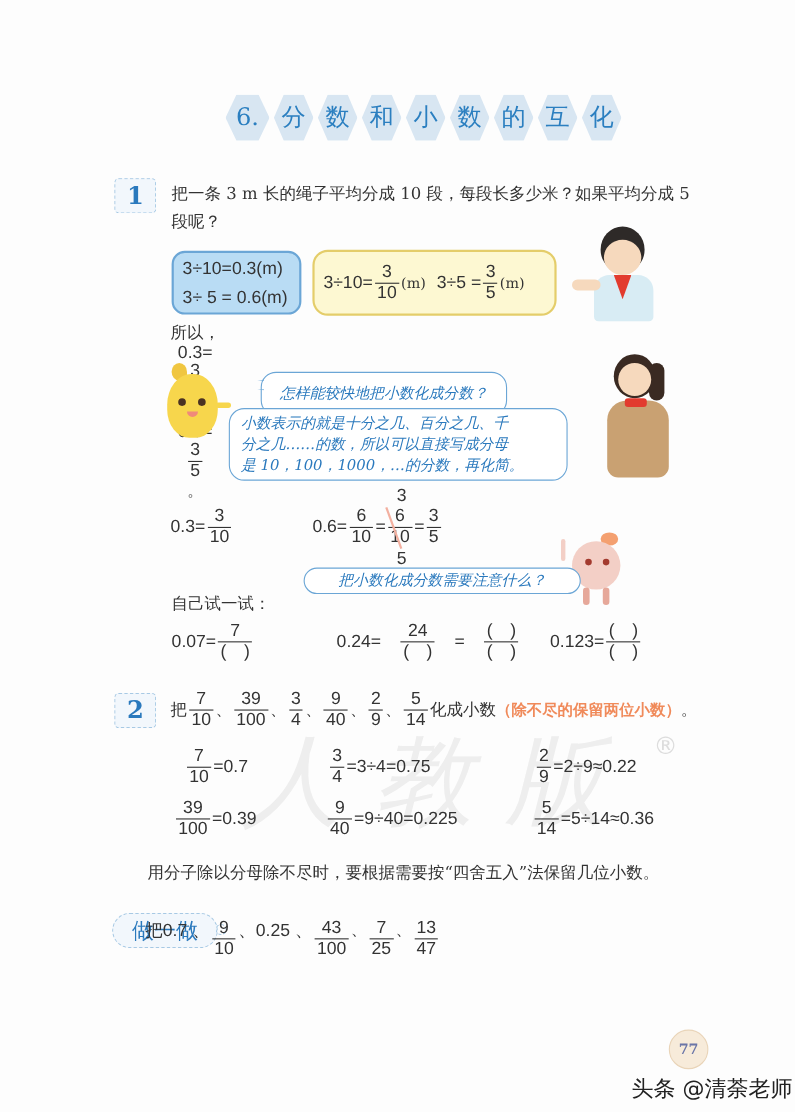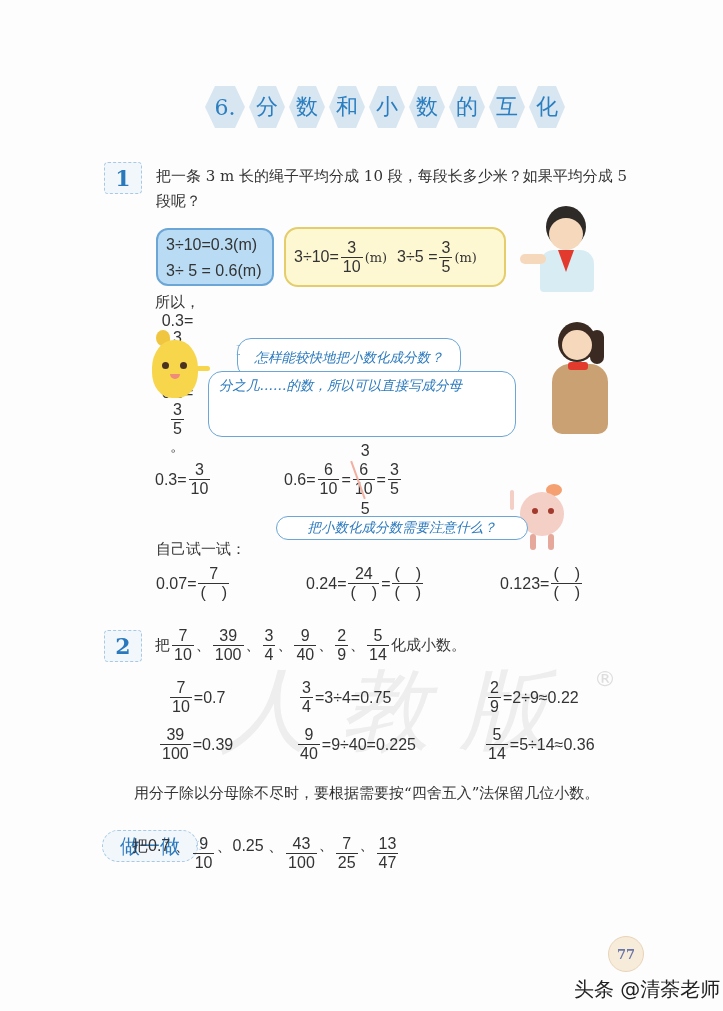--- a/index.html
+++ b/index.html
@@ -111,21 +111,23 @@
   <div class="abs" style="left:22px; top:44px; width:10px; height:5px; background:#f08a7a; border-radius:0 0 6px 6px;"></div>
   <div class="abs" style="left:48px; top:36px; width:14px; height:5px; background:#f7d64c; border-radius:3px;"></div>
 </div>
 
 <div class="abs bubble" style="left:237px; top:338px; width:224px; height:40px; display:flex; align-items:center; justify-content:center;">
   <span>怎样能较快地把小数化成分数？</span>
 </div>
 <div class="abs" style="left:218px; top:345px; width:22px; height:10px; border-top:1.5px solid #6ba6d6; border-bottom:1.5px solid #6ba6d6; clip-path:polygon(0 50%,100% 0,100% 100%);"></div>
 
 <div class="abs bubble" style="left:208px; top:371px; width:308px; height:66px; padding:4px 10px; line-height:19px;">
+  <div>小数表示的就是十分之几、百分之几、千</div>
   <div>分之几……的数，所以可以直接写成分母</div>
+  <div>是 10，100，1000，…的分数，再化简。</div>
 </div>
 
 <div class="abs" style="left:540px; top:320px; width:80px; height:120px;">
   <div class="abs char" style="left:18px; top:2px; width:38px; height:40px; background:#3a2a22;"></div>
   <div class="abs" style="left:50px; top:10px; width:14px; height:34px; background:#3a2a22; border-radius:8px;"></div>
   <div class="abs char" style="left:22px; top:10px; width:30px; height:30px; background:#f6d9bd;"></div>
   <div class="abs" style="left:12px; top:44px; width:56px; height:70px; background:#c9a172; border-radius:18px 18px 10px 10px;"></div>
   <div class="abs" style="left:28px; top:42px; width:20px; height:8px; background:#e23b2e; border-radius:3px;"></div>
 </div>
 
@@ -176,21 +178,21 @@
 
 <div class="abs cn" style="left:156px; top:540px;">自己试一试：</div>
 
 <div class="abs math" style="left:156px; top:566px; display:flex; align-items:center;">
   <span>0.07=</span>
   <span class="frac">
       <span class="num">7</span>
       <span class="den">(　)</span>
     </span>
 </div>
-<div class="abs math" style="left:306px; top:566px; display:flex; align-items:center;">
+<div class="abs math" style="left:306px; top:566px; display:flex; align-items:center;gap:16px;">
   <span>0.24=</span>
   <span class="frac">
       <span class="num">24</span>
       <span class="den">(　)</span>
     </span>
   <span>=</span>
   <span class="frac">
       <span class="num">(　)</span>
       <span class="den">(　)</span>
     </span>
@@ -229,20 +231,21 @@
   <span class="frac math">
       <span class="num">2</span>
       <span class="den">9</span>
     </span>
     <span>、</span>
   <span class="frac math">
       <span class="num">5</span>
       <span class="den">14</span>
     </span>
   <span>化成小数</span>
+  <span class="orange">（除不尽的保留两位小数）</span>
   <span>。</span>
 </div>
 
 <div class="abs math" style="left:168px; top:680px; width:480px; height:40px;">
   <div class="abs" style="left:0; top:0; display:flex; align-items:center;">
     <span class="frac">
         <span class="num">7</span>
         <span class="den">10</span>
       </span>
       <span>=0.7</span>

